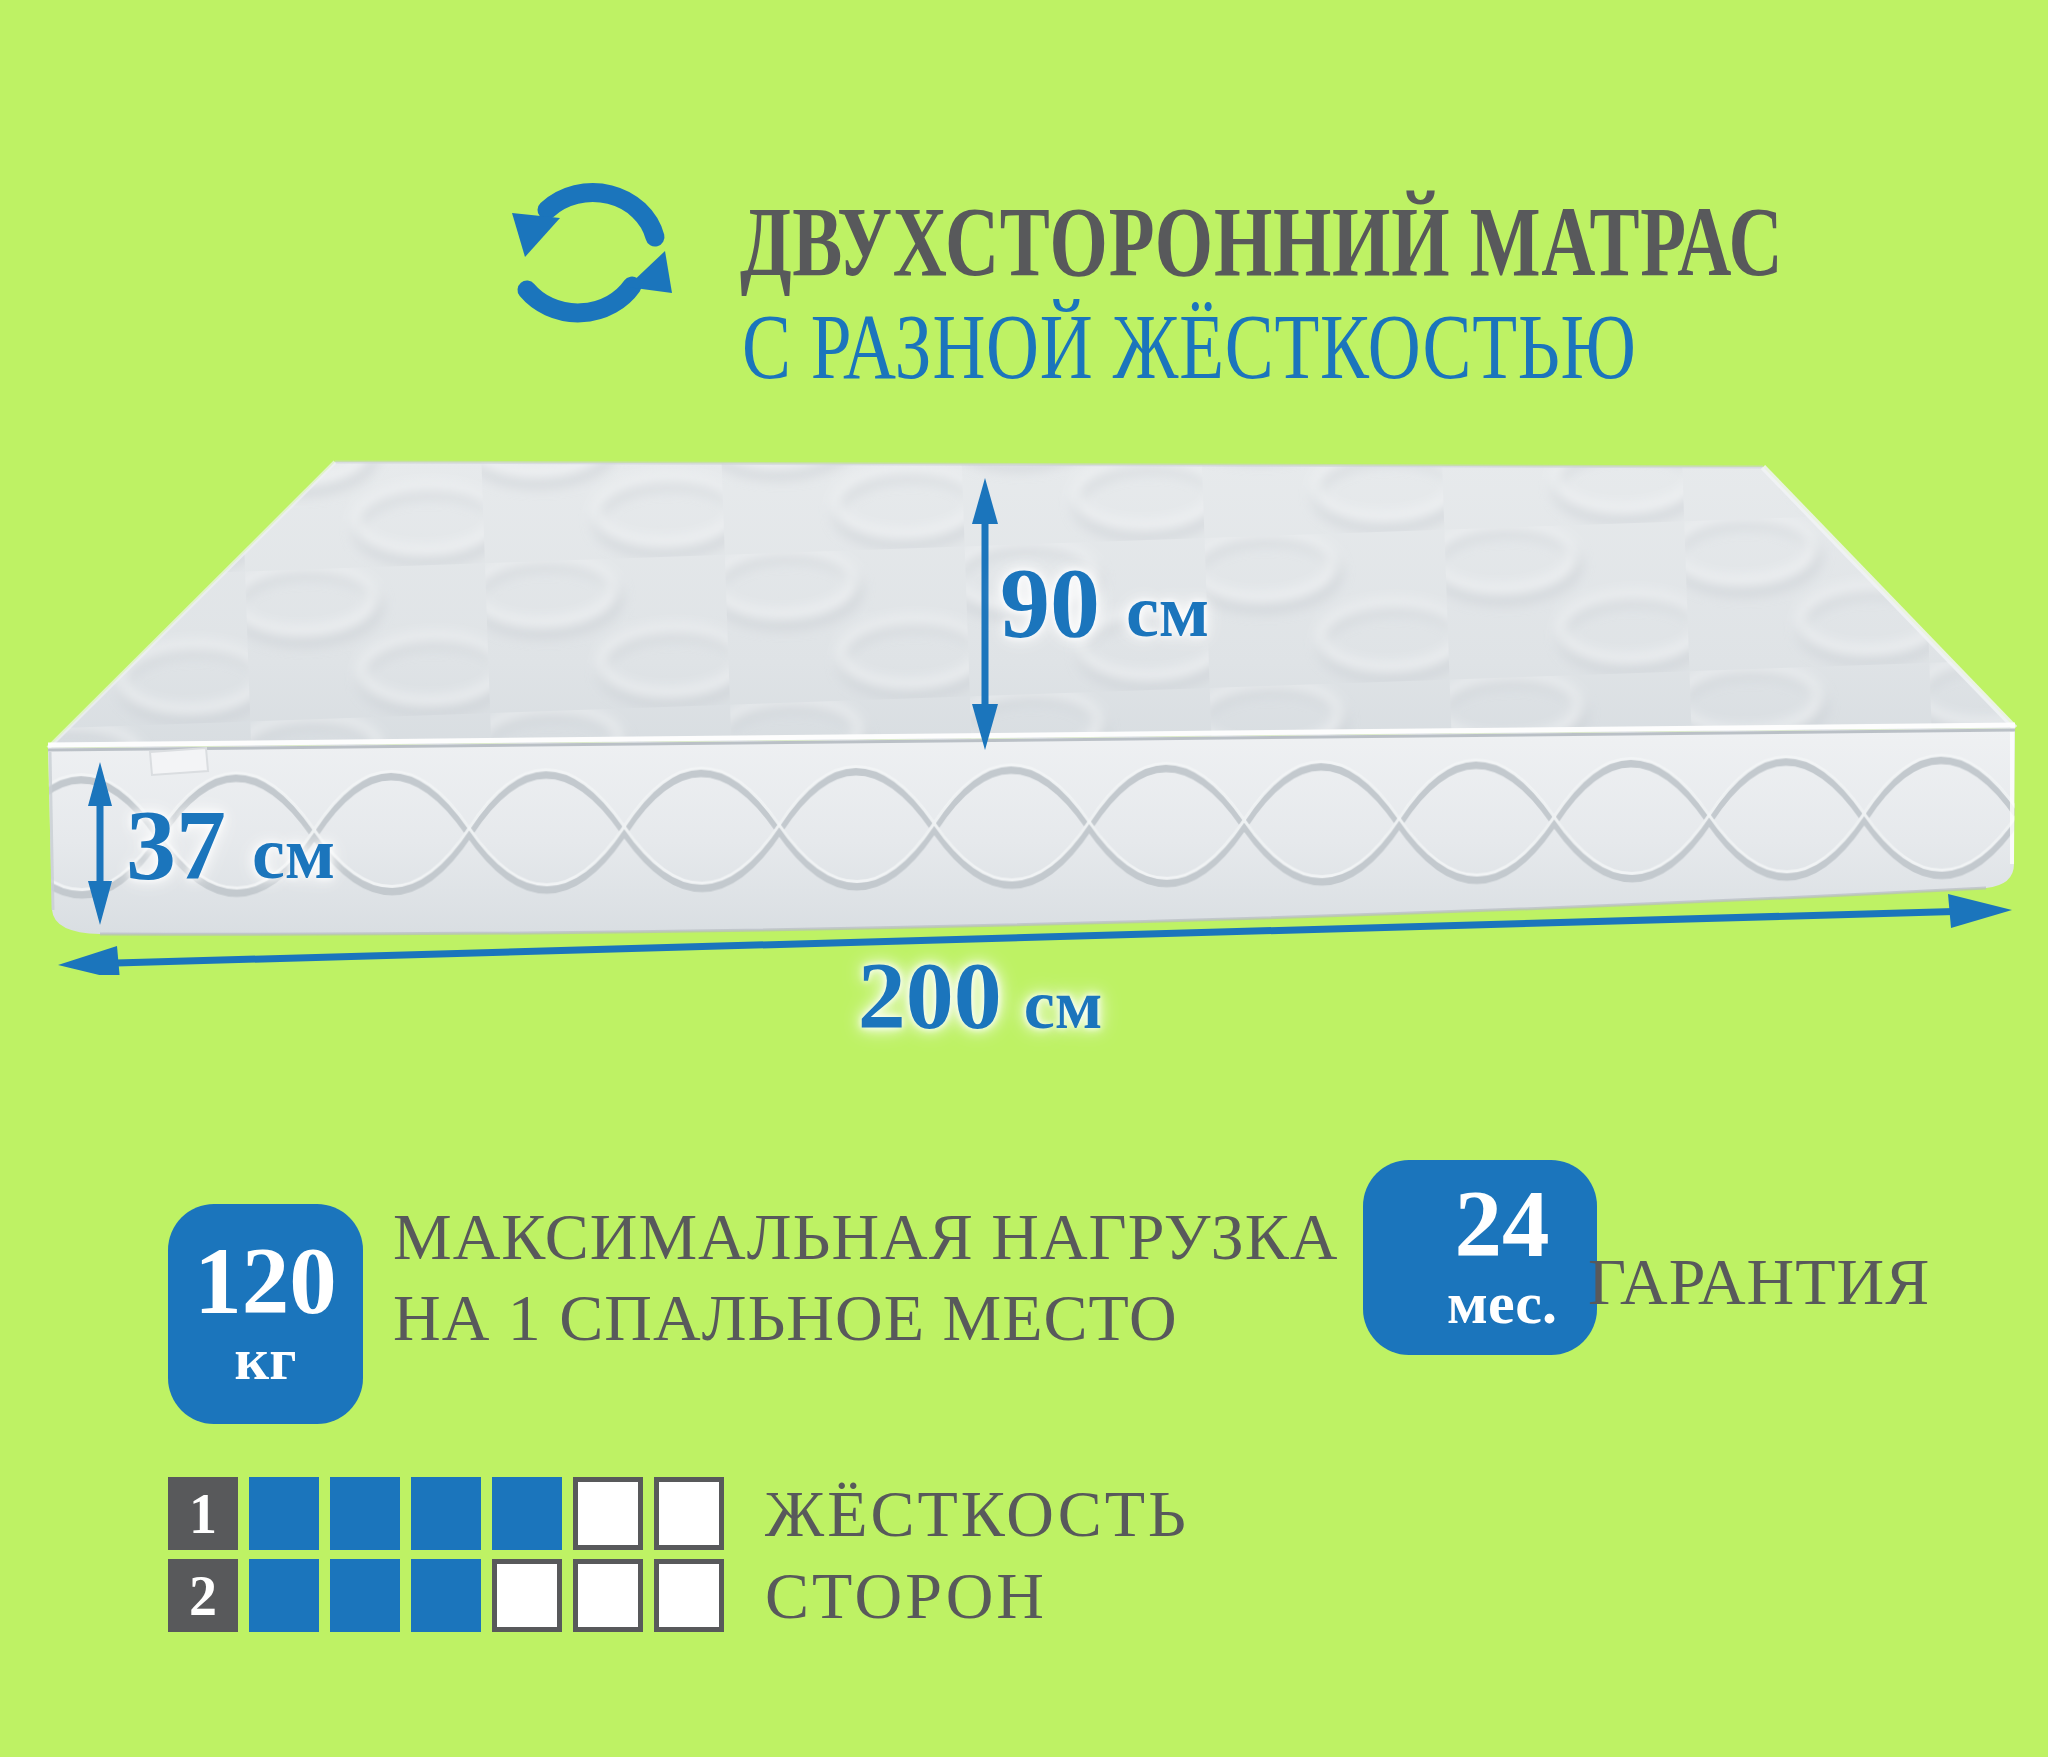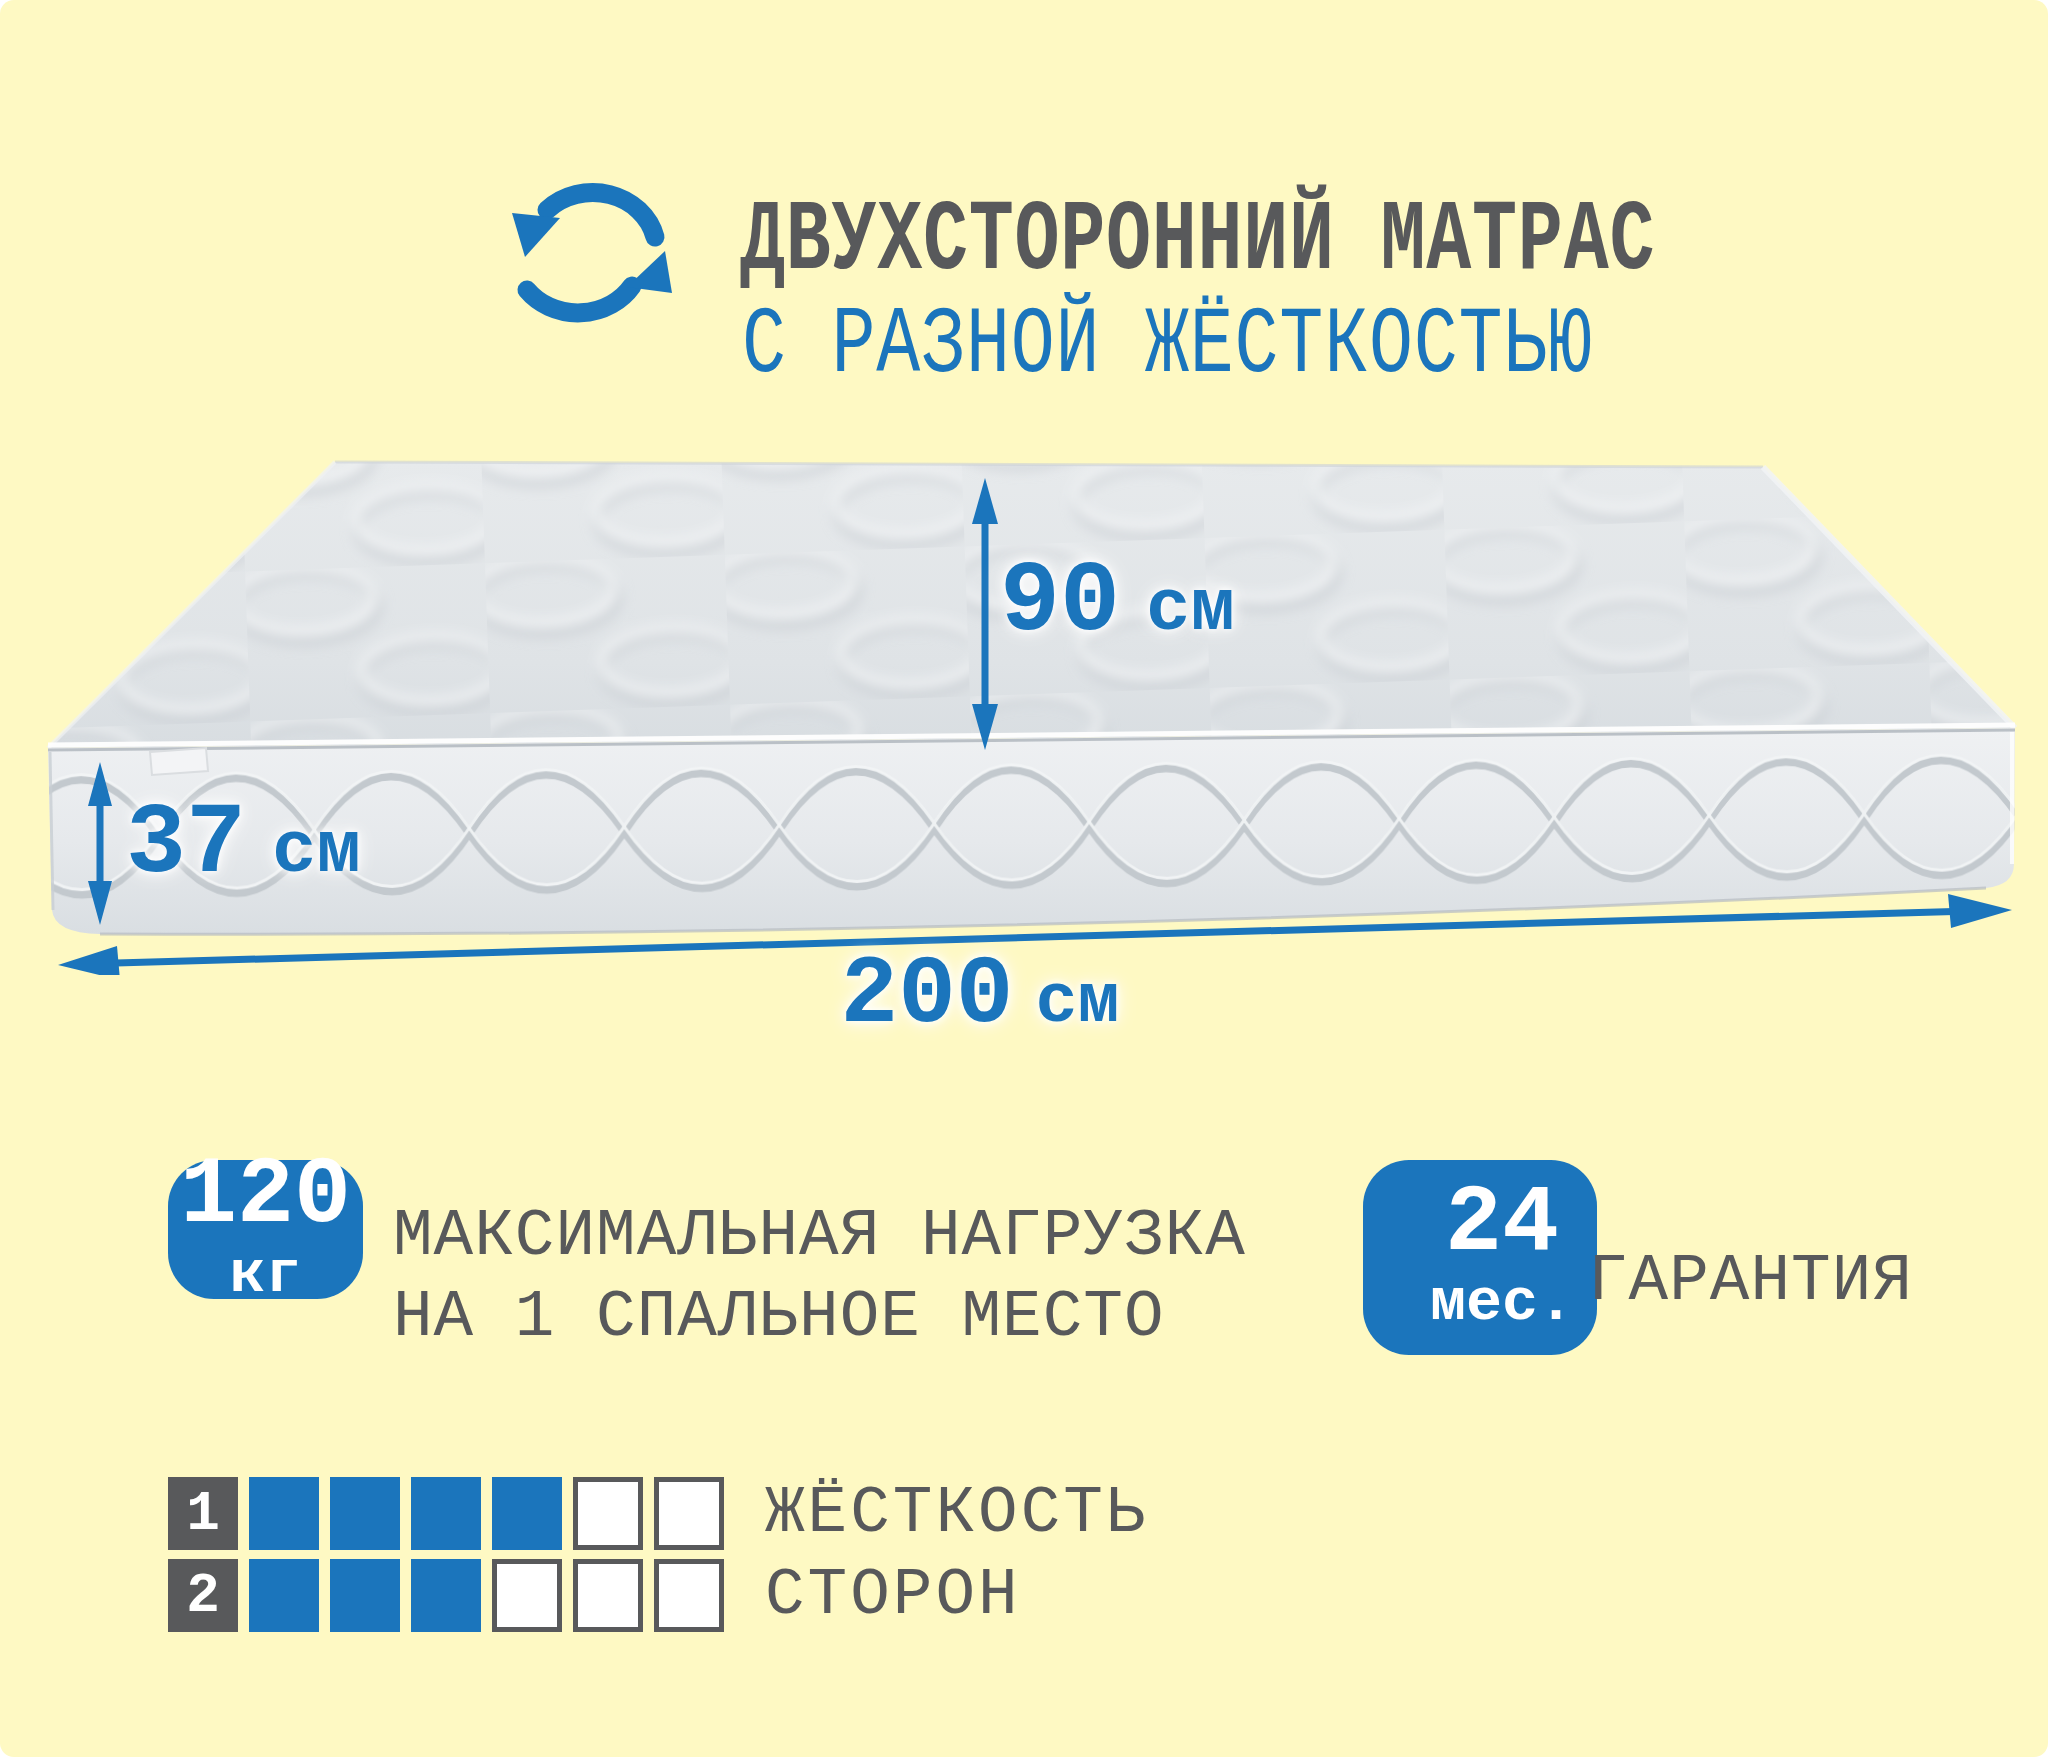--- a/index.html
+++ b/index.html
@@ -1,19 +1,18 @@
 <!DOCTYPE html>
 <html><head>
 <meta charset="utf-8">
 <style>
   html,body{margin:0;padding:0;background:#fff;}
   .canvas{
-    position:relative;width:2048px;height:1757px;background:#fef9c3;overflow:hidden;
-    font-family:Liberation Mono, monospace;
-    border-radius:14px;
+    position:relative;width:2048px;height:1757px;background:#bef264;overflow:hidden;
+    font-family:Liberation Serif, serif;
   }
   .abs{position:absolute;}
 
   
   .title{
     left:740px;top:192px;font-size:100px;font-weight:bold;color:#58595b;
     white-space:nowrap;line-height:1;transform:scaleX(.75);transform-origin:left top;
     letter-spacing:1px;
   }
   .subtitle{
@@ -33,21 +32,21 @@
   .dim-height{left:126px;top:795px;}
   .dim-length{left:780px;top:948px;width:400px;text-align:center;}
   .dim-length .num{font-size:96px;}
   .dim-length .unit{font-size:70px;margin-left:22px;}
 
   
   .badge{
     background:#1b75bc;border-radius:46px;color:#fff;display:flex;flex-direction:column;
     align-items:center;justify-content:center;text-align:center;
   }
-  .badge-load{left:168px;top:1160px;width:195px;height:139px;}
+  .badge-load{left:168px;top:1204px;width:195px;height:220px;}
   .badge-warranty{left:1363px;top:1160px;width:190px;height:195px;padding-left:44px;}
   .badge .b-val{font-size:95px;font-weight:bold;line-height:.95;}
   .badge .b-unit{font-size:60px;font-weight:bold;line-height:1.1;}
   .caption{
     color:#58595b;font-size:66px;line-height:81px;letter-spacing:1px;white-space:nowrap;
   }
   .cap-load{left:393px;top:1196px;}
   .cap-warranty{left:1588px;top:1247px;line-height:70px;}
 
   

